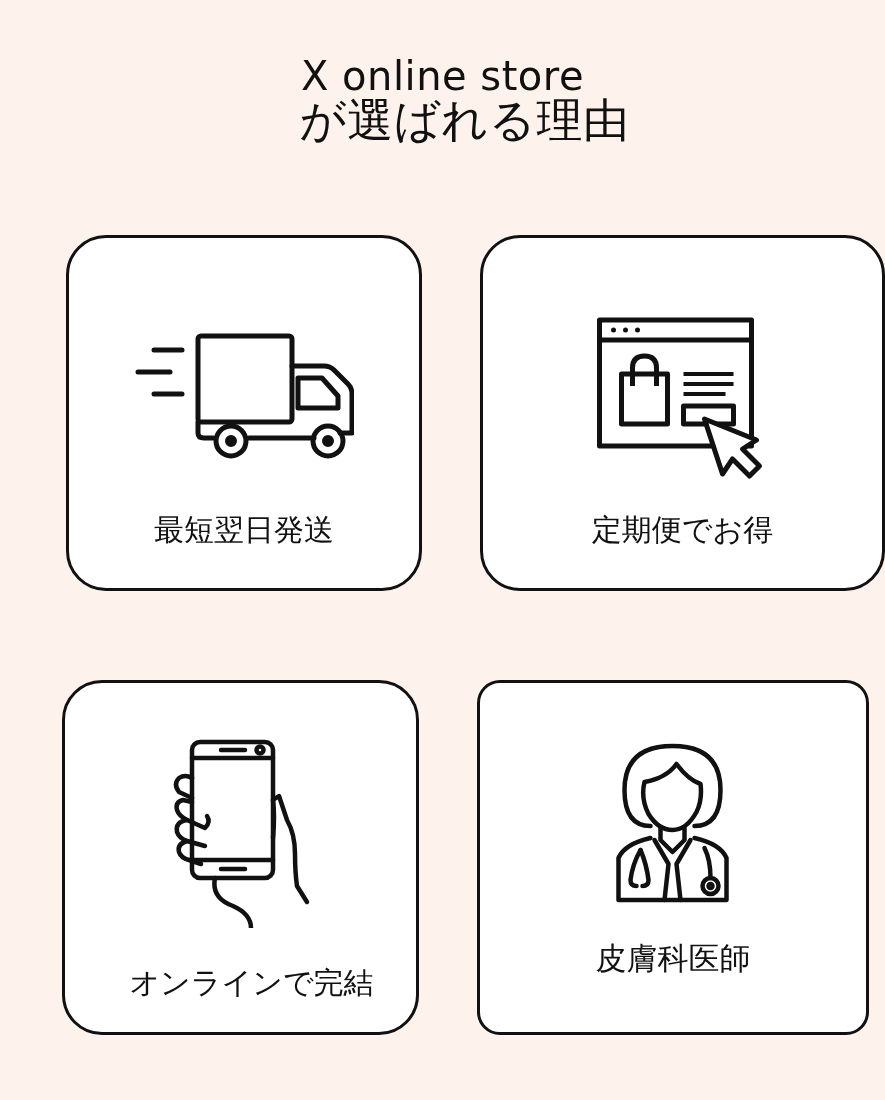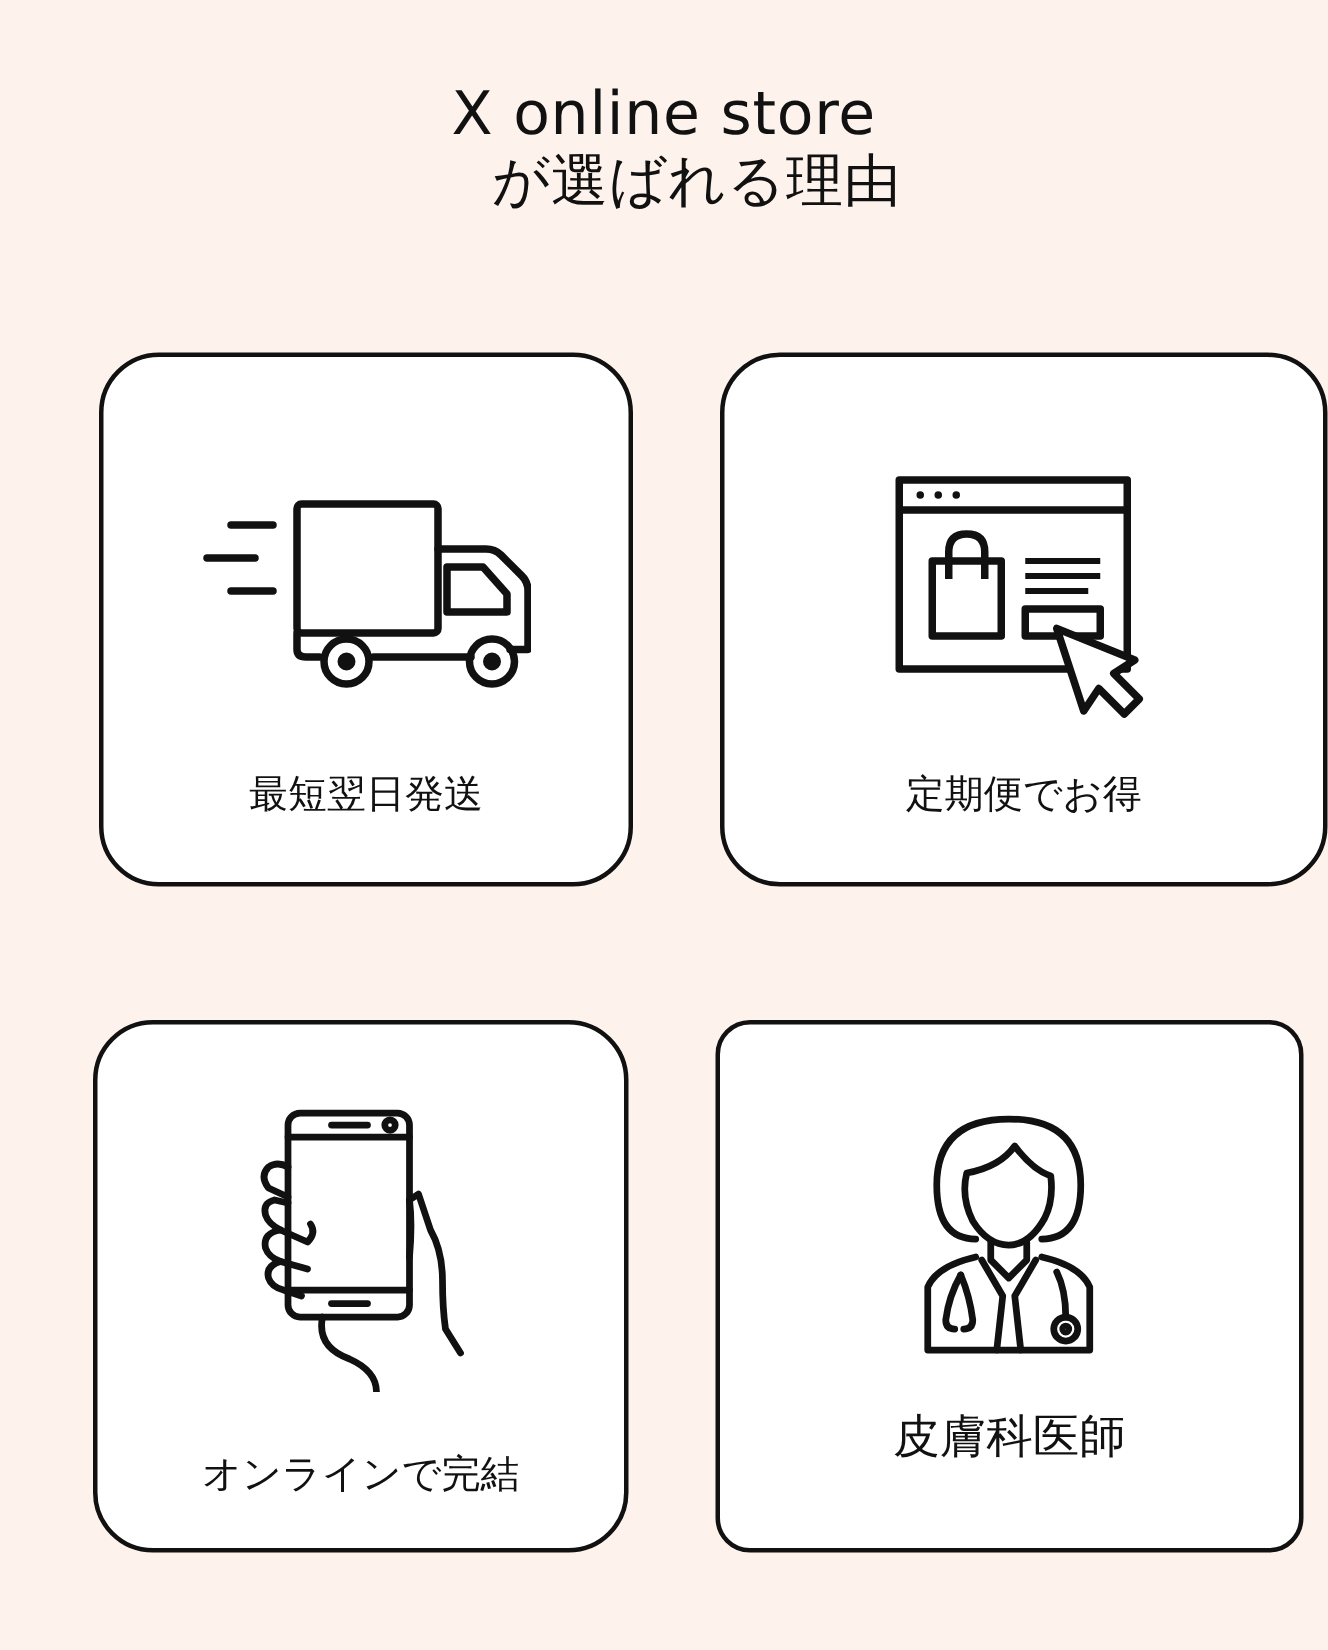--- a/index.html
+++ b/index.html
@@ -14,41 +14,41 @@
       position: absolute;
       left: 0; top: 54px; width: 885px;
       text-align: center;
       font-family: "DejaVu Sans", sans-serif;
       font-weight: normal;
       color: #111;
       font-size: 40px;
       line-height: 44px;
       letter-spacing: 0.5px;
     }
-    .title .line2 { font-size: 38px; margin-left: 44px; }
+    .title .line2 { font-size: 46px; margin-left: 44px; }
     .card {
       position: absolute;
       width: 350px; height: 350px;
       box-sizing: border-box;
       background: #fff;
       border: 3px solid #111;
       border-radius: 40px;
     }
     .card svg.icon {
       position: absolute;
       left: 50%;
       transform: translateX(-50%);
     }
     .card .label {
       position: absolute;
       left: 0; width: 100%;
       text-align: center;
       font-family: "DejaVu Serif", serif;
       color: #111;
-      font-size: 26px;
+      font-size: 30px;
       line-height: 38px;
     }
     .card .label.two { font-size: 31px; line-height: 34px; }
   </style>
 </head>
 <body>
 
 <div class="title">
   <div>X online store</div>
   <div class="line2">が選ばれる理由</div>
@@ -99,21 +99,21 @@
     <circle cx="89" cy="12" r="3.5"></circle>
     <line x1="50" y1="131" x2="74" y2="131"></line>
     <path d="M21 40 Q14 36 8 40 Q2 46 8 54 L21 60"></path>
     <path d="M21 64 L12 62 Q4 64 6 72 Q8 78 16 82 L34 90 Q40 84 36 78"></path>
     <path d="M16 82 Q4 84 6 94 Q8 100 16 103 L34 108"></path>
     <path d="M16 103 Q6 106 8 114 Q10 120 18 122 L30 126"></path>
     <path d="M102 62 L108 58 Q112 70 116 82 Q124 96 124 116 Q124 134 126 148 L136 164"></path>
     <path d="M102 100 Q104 78 102 62"></path>
     <path d="M44 140 Q40 160 62 168 Q80 176 80 190"></path>
   </svg>
-  <div class="label" style="top:281px;">オンラインで完結</div>
+  <div class="label" style="top:281px;margin-left:11px;">オンラインで完結</div>
 </div>
 
 <div class="card" style="left:477px; top:680px; width:392px; height:355px;border-radius:23px;">
   <svg class="icon" width="125" height="165" viewBox="0 0 125 165" style="top:57px;" fill="none" stroke="#111" stroke-width="4.5" stroke-linecap="round" stroke-linejoin="round">
     <path d="M40 86 Q14 86 14 50 Q14 6 62 6 Q110 6 110 50 Q110 86 84 86"></path>
     <path d="M34 42 Q56 38 66 24 Q78 40 90 44 Q92 60 86 72 Q76 90 62 90 Q48 90 38 74 Q30 58 34 42 Z"></path>
     <path d="M50 88 V100 L62 112 L74 100 V88"></path>
     <path d="M40 98 Q14 104 8 118 V160 H116 V118 Q110 104 84 98"></path>
     <path d="M44 100 L58 124 L54 160"></path>
     <path d="M80 100 L66 124 L70 160"></path>

